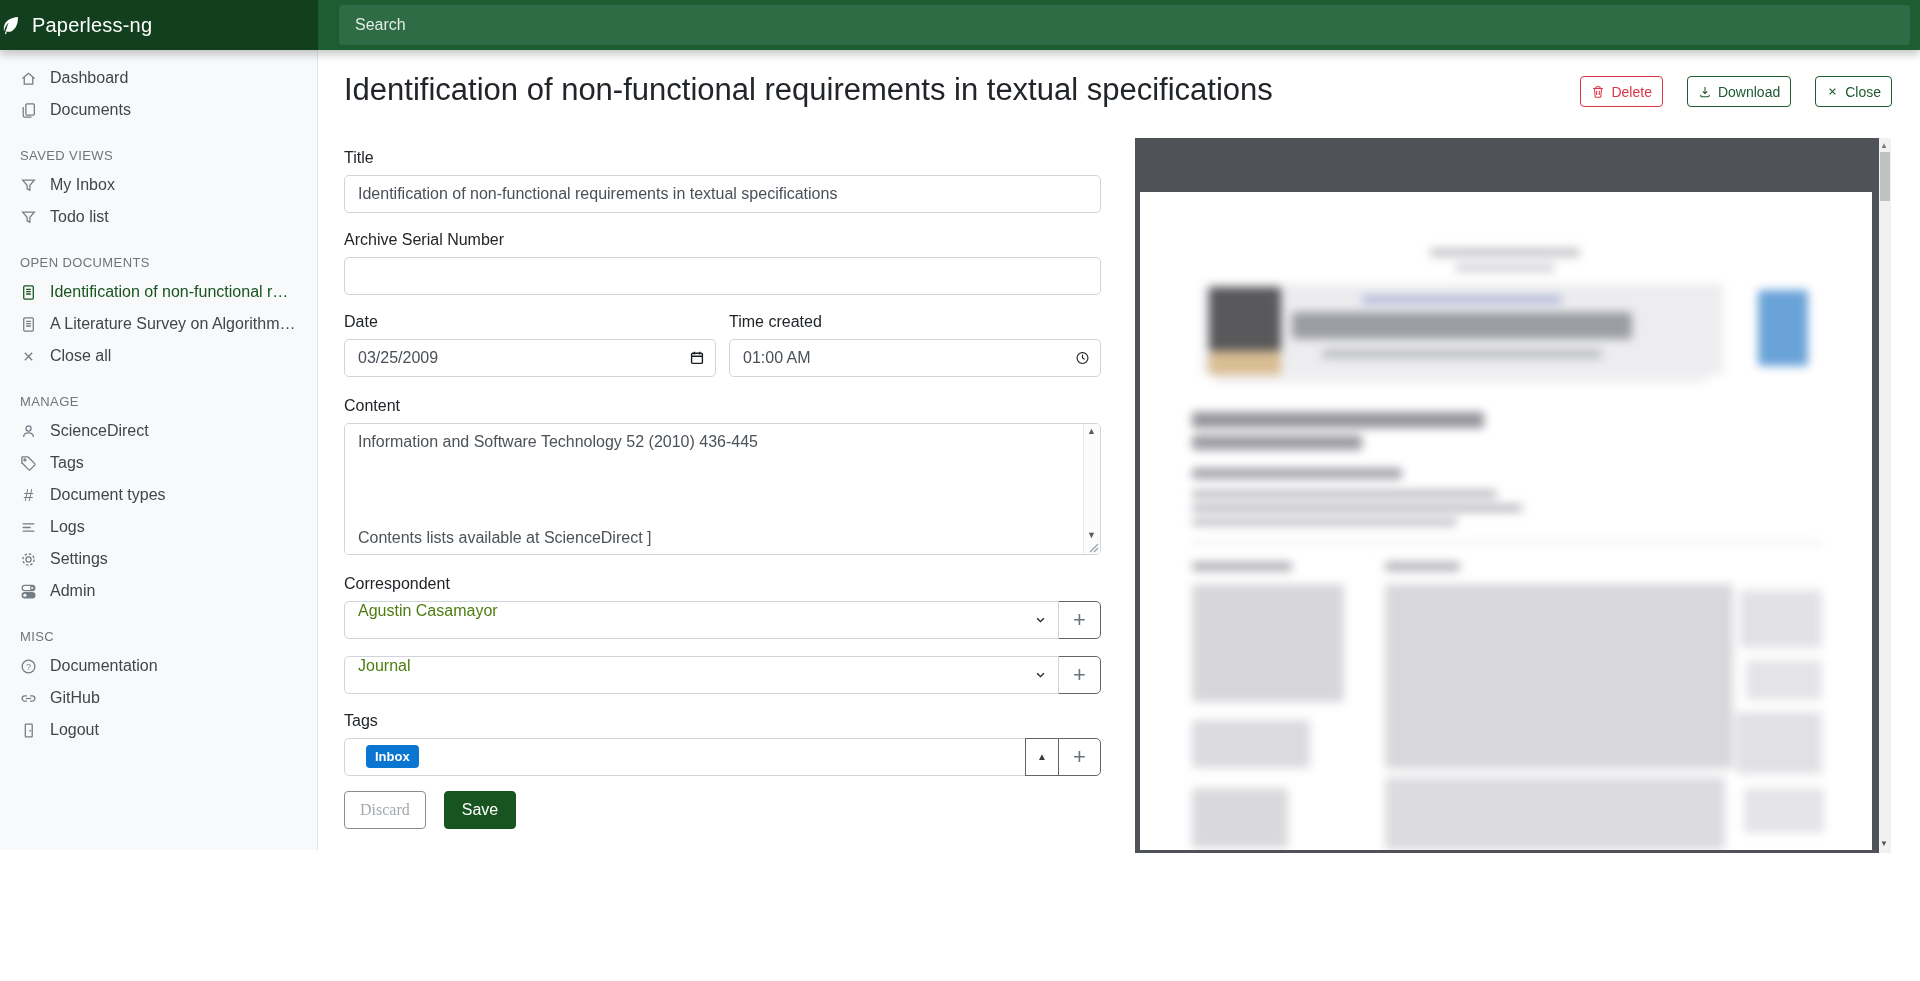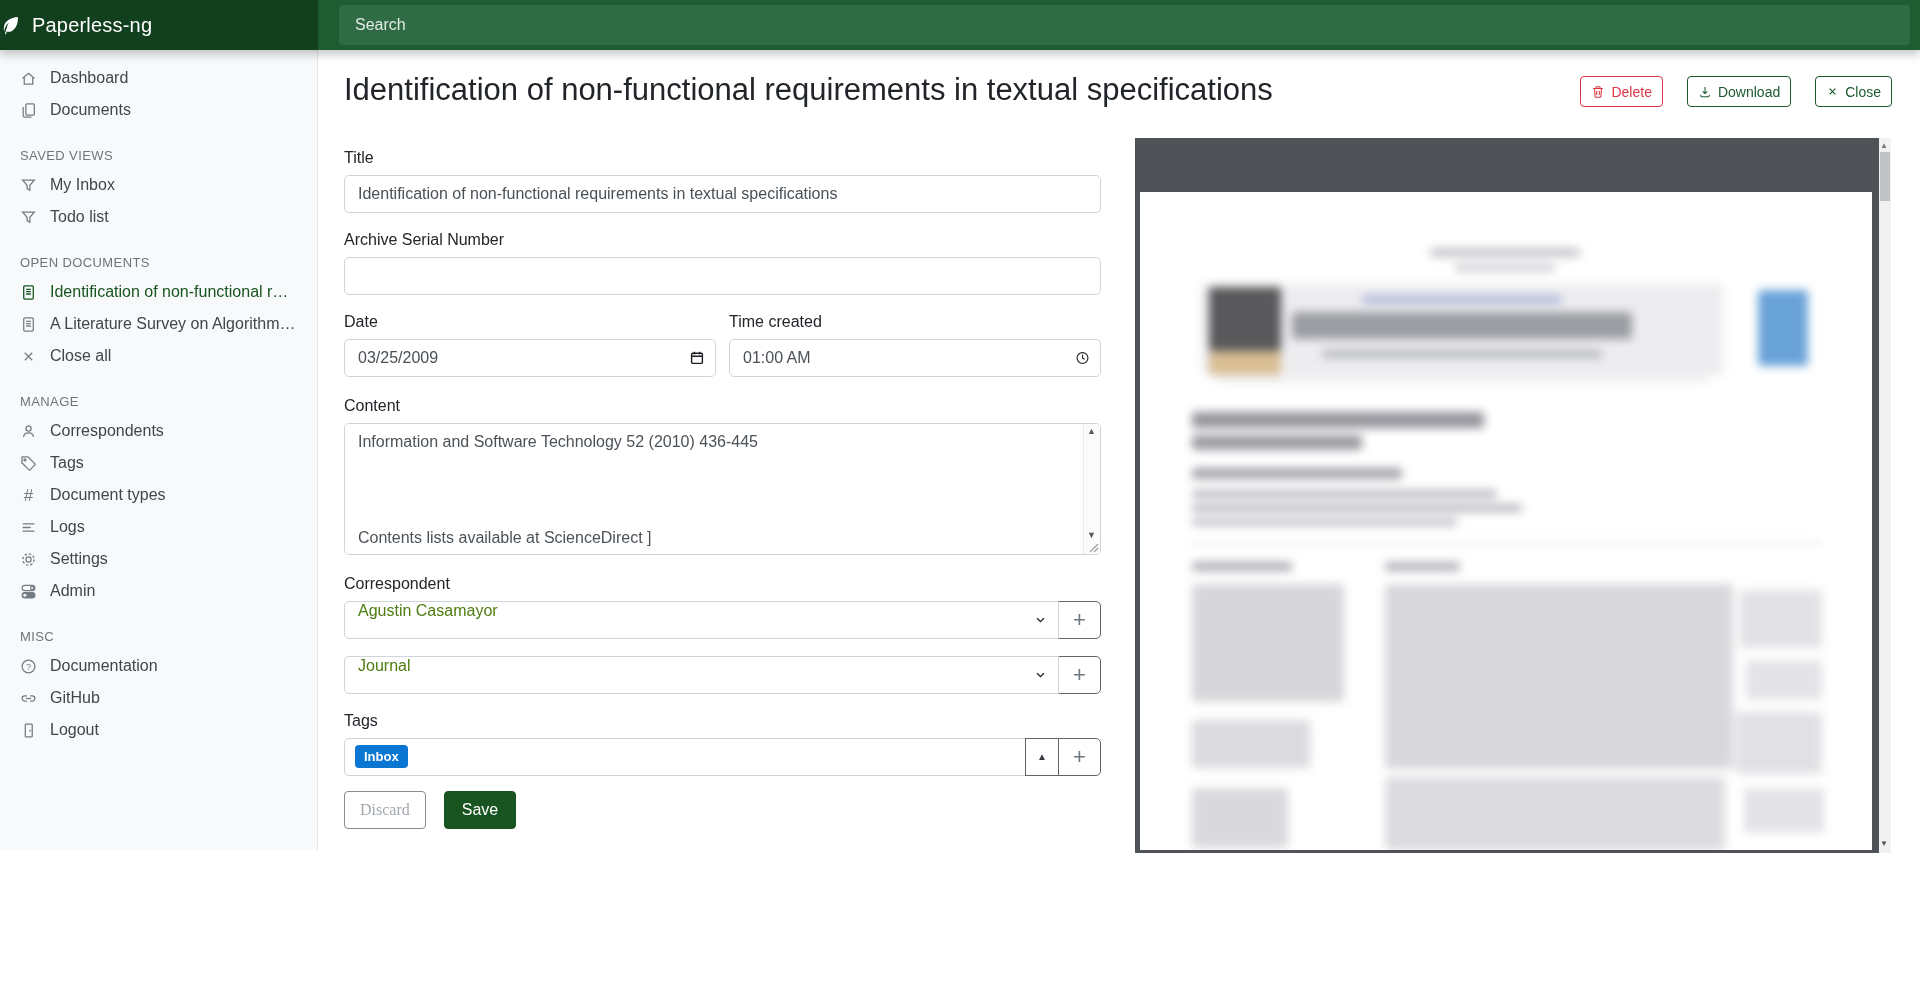--- a/index.html
+++ b/index.html
@@ -75,21 +75,21 @@
     display:flex; padding:0 13px; font-size:16px; color:#4d7c0f;
     position:relative; cursor:pointer; background:#fff; }
   .sel .chev { position:absolute; right:11px; top:50%; transform:translateY(-50%); color:#212529; }
   .btn-plus { width:43px; height:38px; flex:none; margin-left:-1px; background:#fff;
     border:1px solid #5f656b; border-radius:0 5px 5px 0; color:#6c757d; font-size:22px;
     line-height:1; cursor:pointer; font-family:inherit; }
   .btn-caret { width:34px; height:38px; flex:none; margin-left:-1px; background:#fff;
     border:1px solid #5f656b; color:#343a40; font-size:10px; cursor:pointer; font-family:inherit; }
   .tags-box { flex:1; height:38px; border:1px solid #ced4da; border-radius:5px 0 0 5px;
     display:flex; align-items:center; padding:0 10px; background:#fff; cursor:text; }
-  .badge { color:#fff; font-size:13px; font-weight:700; padding:4px 9px; border-radius:4px; }
+  .badge { color:#fff; font-size:13px; font-weight:700; padding:4px 9px; border-radius:4px;margin-left:11px; }
 
   .form-btns { display:flex; gap:18px; margin-top:15px; }
   .btn-discard { height:38px; padding:0 15px; font-size:16px; border-radius:4px;
     border:1px solid #878d93; color:#a2a8ae; background:#fff; cursor:pointer; font-family:Liberation Serif, serif; }
   .btn-save { height:38px; padding:0 17px; font-size:16px; border-radius:4px;
     border:1px solid #17541f; color:#fff; background:#17541f; cursor:pointer; font-family:inherit; }
 
   
   .preview { position:absolute; left:817px; top:88px; width:756px; height:715px; }
   .pdf-viewport { position:absolute; left:0; top:0; bottom:0; right:12px; background:#4f5357; }
@@ -199,21 +199,21 @@
         </svg>
       <span class="lbl">Close all</span>
     </div>
 
     <div class="side-heading">MANAGE</div>
     <div class="side-item">
       <svg class="ic" viewBox="0 0 16 16" fill="none" stroke="currentColor" stroke-width="1.2">
           <circle cx="8" cy="5.2" r="2.4"></circle>
           <path d="M3.4 13.2 c0-2.6 2-4 4.6-4 s4.6 1.4 4.6 4"></path>
         </svg>
-      <span class="lbl">Correspondents</span>
+      <span class="lbl">ScienceDirect</span>
     </div>
     <div class="side-item">
       <svg class="ic" viewBox="0 0 16 16" fill="none" stroke="currentColor" stroke-width="1.2">
           <path d="M1.8 7.2 V2.3 a.5.5 0 0 1 .5-.5 h4.9 a1 1 0 0 1 .7.3 l6 6 a1 1 0 0 1 0 1.4 l-4.3 4.3 a1 1 0 0 1-1.4 0 l-6-6 a1 1 0 0 1-.3-.7 Z"></path>
           <circle cx="4.6" cy="4.6" r="0.9"></circle>
         </svg>
       <span class="lbl">Tags</span>
     </div>
     <div class="side-item">
       <span class="hash-ic">#</span>

